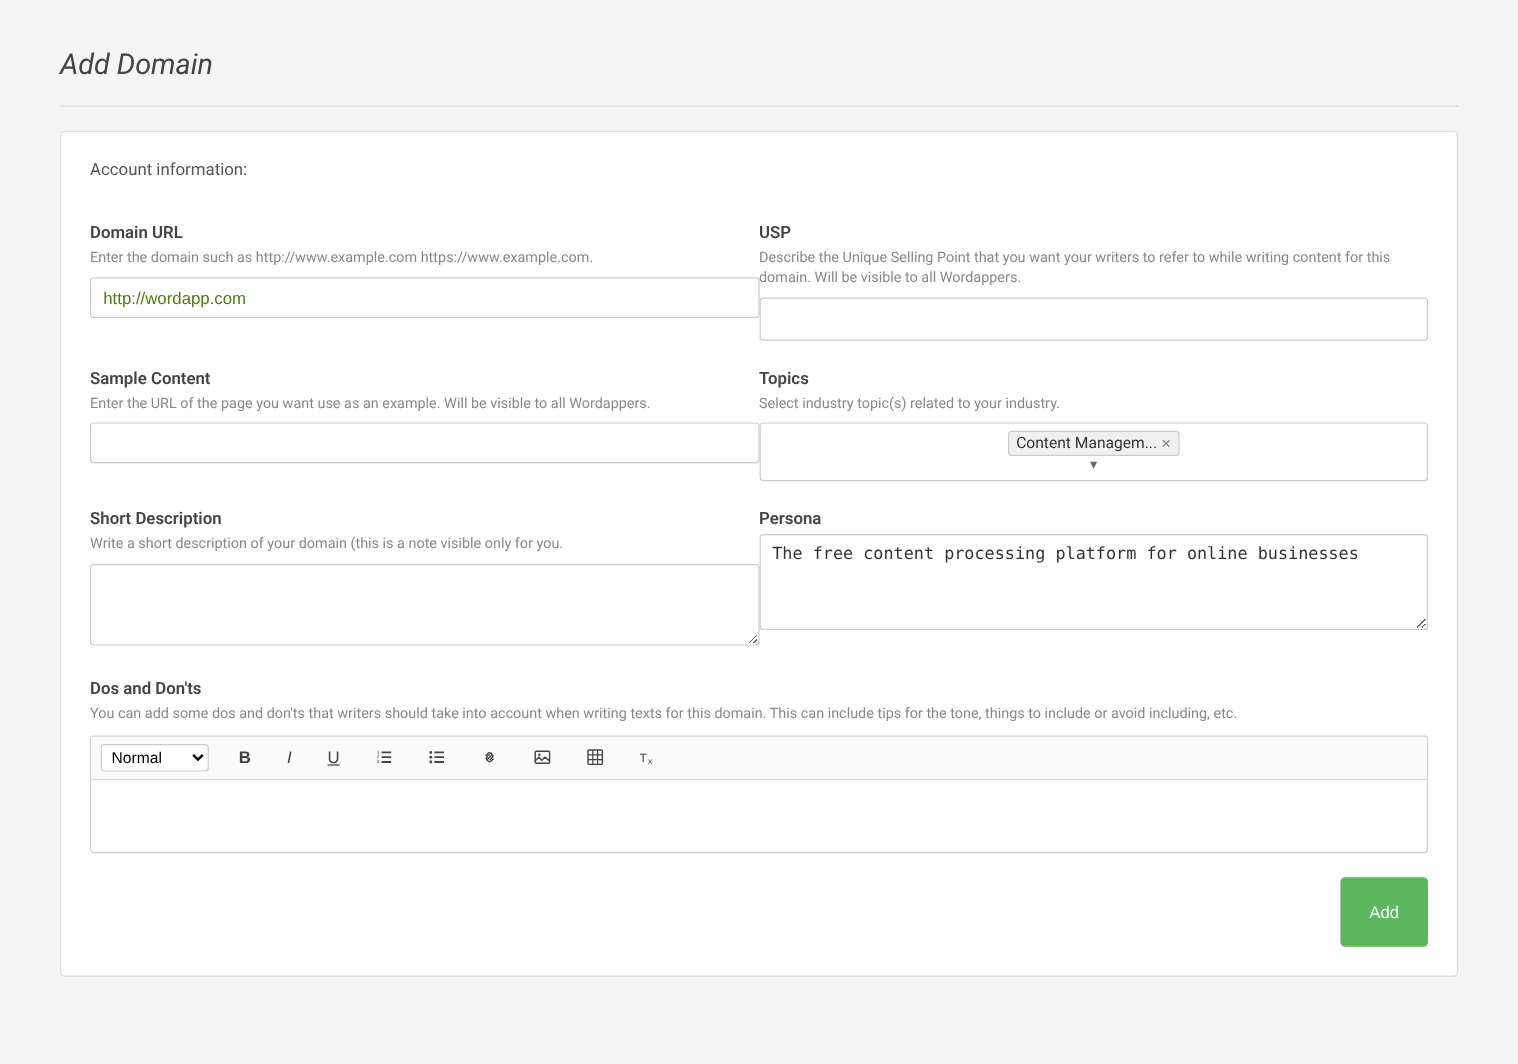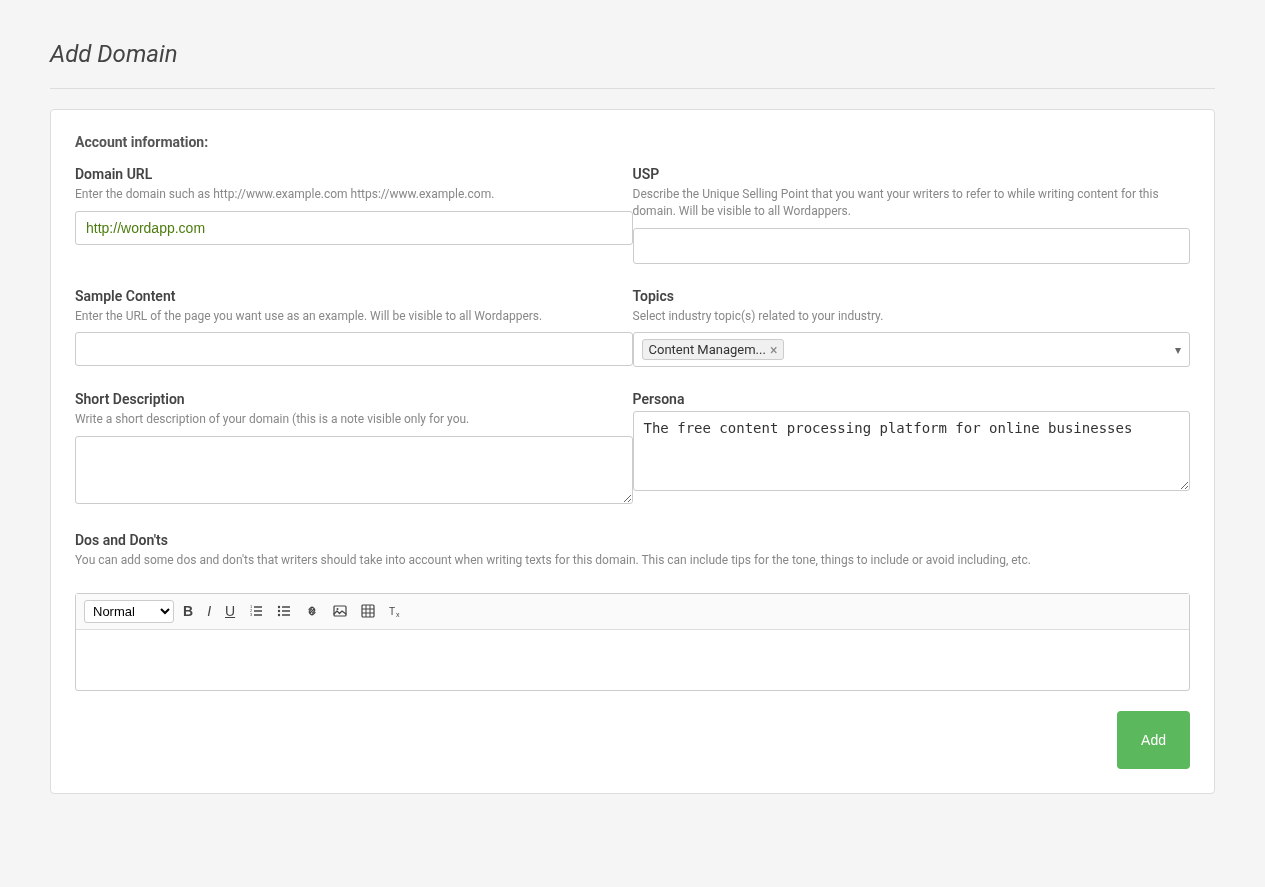--- a/index.html
+++ b/index.html
@@ -32,23 +32,23 @@
 
     .form-card {
       background: #fff;
       border: 1px solid #ddd;
       border-radius: 4px;
       padding: 24px;
     }
 
     .section-title {
       font-size: 14px;
-      font-weight: 700;
+      font-weight: 400;
       color: #555;
-      margin-bottom: 16px;
+      margin-bottom: 36px;
     }
 
     .form-row {
       display: flex;
       margin-bottom: 24px;
     }
 
     .form-col {
       flex: 1;
     }
@@ -91,20 +91,21 @@
 
     .topics-select-container {
       border: 1px solid #ccc;
       border-radius: 3px;
       padding: 6px 8px;
       display: flex;
       align-items: center;
       justify-content: space-between;
       cursor: pointer;
       background: #fff;
+      flex-direction: column;
     }
 
     .topics-tags {
       display: flex;
       align-items: center;
       gap: 6px;
       flex: 1;
     }
 
     .topic-tag {
@@ -137,35 +138,35 @@
     .dos-donts-title {
       font-size: 14px;
       font-weight: 600;
       color: #444;
       margin-bottom: 4px;
     }
 
     .dos-donts-hint {
       font-size: 12px;
       color: #888;
-      margin-bottom: 24px;
+      margin-bottom: 10px;
       line-height: 1.4;
     }
 
     .editor-container {
       border: 1px solid #ccc;
       border-radius: 3px;
     }
 
     .editor-toolbar {
       display: flex;
       align-items: center;
       padding: 6px 8px;
       border-bottom: 1px solid #ddd;
-      gap: 4px;
+      gap: 20px;
       background: #fafafa;
     }
 
     .toolbar-select {
       border: 1px solid #ccc;
       border-radius: 3px;
       padding: 2px 4px;
       font-size: 13px;
       background: #fff;
       cursor: pointer;

